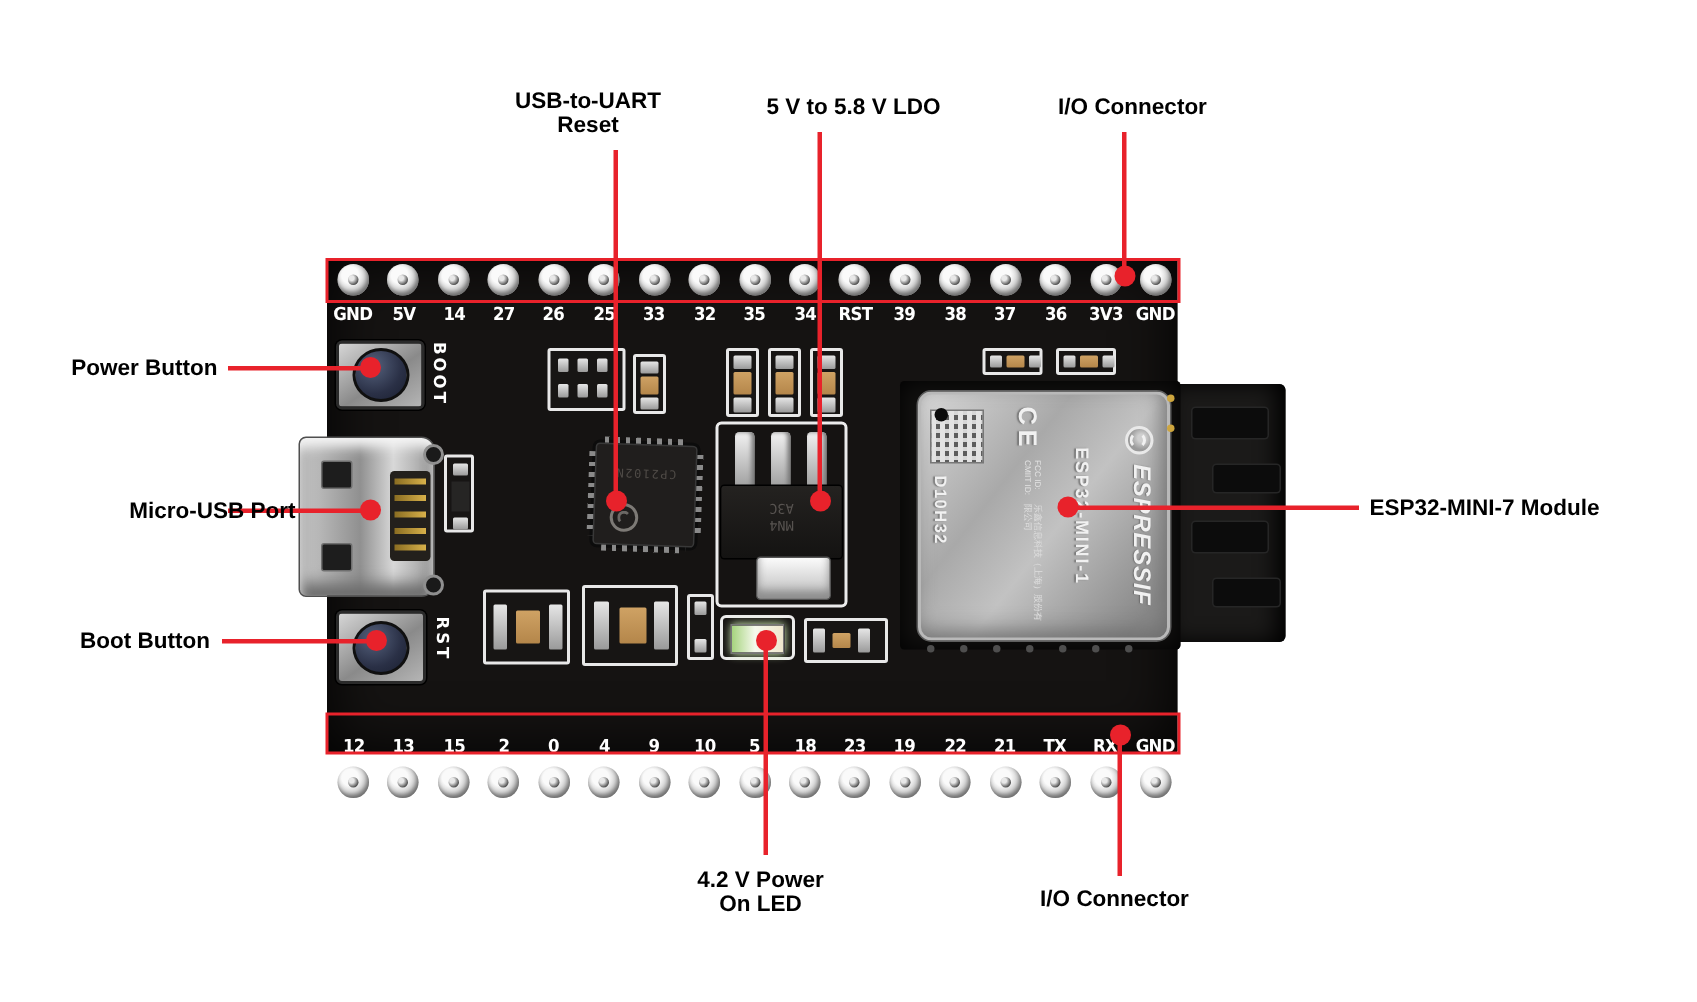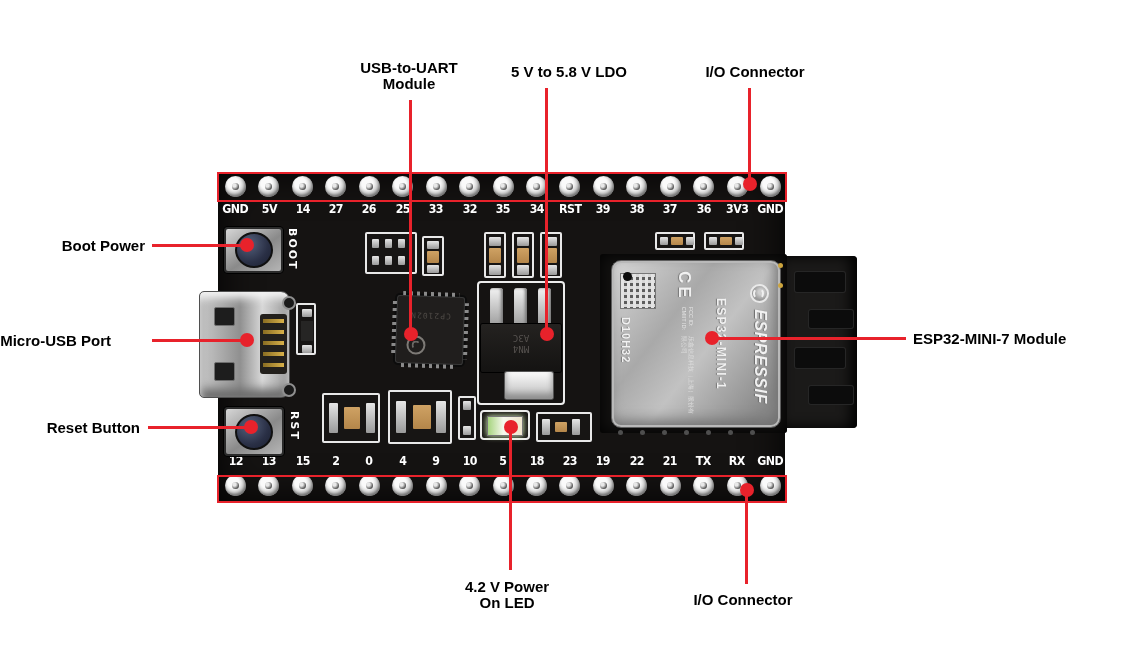--- a/index.html
+++ b/index.html
@@ -17,21 +17,21 @@
   
   .pcb{position:absolute;left:218px;top:172px;width:567px;height:330px;background:#151312;
        border-radius:2px;box-shadow:inset 0 0 40px #000, inset 0 1px 0 #2c2a28;}
   .antenna{position:absolute;left:785px;top:256px;width:72px;height:172px;background:#1b1a19;
        border-radius:0 4px 4px 0;box-shadow:inset -6px 0 14px #000;}
   .ant-slot{position:absolute;background:#0c0c0c;border-radius:2px;box-shadow:0 0 0 1px #262626;}
 
   
   .pin-row{position:absolute;left:220px;width:566px;display:flex;justify-content:space-between;}
   .pin-col{display:flex;flex-direction:column;align-items:center;width:31px;}
-  .pin-row.bottom .pin-col{flex-direction:column-reverse;}
+  .pin-row.bottom .pin-col{flex-direction:column-reverse;margin-top:36px;}
   .pin-circle{width:21px;height:21px;border-radius:50%;
       background:radial-gradient(circle at 40% 35%, #fafafa 0 30%, #d2d2d2 55%, #8f8f8f 100%);
       box-shadow:inset -1px -2px 3px #6e6e6e;position:relative;}
   .pin-circle::after{content:"";position:absolute;left:7px;top:7px;width:7px;height:7px;border-radius:50%;
       background:radial-gradient(circle at 35% 35%, #e8e8e8 0 25%, #555 70%, #333);}
   .pin-label{margin-top:5px;color:#fff;font-size:12px;font-weight:bold;letter-spacing:-0.5px;
       font-family:"DejaVu Sans",sans-serif;transform:scaleX(.92);}
   .pin-row.bottom .pin-label{margin-top:0;margin-bottom:7px;}
 
   
@@ -429,29 +429,29 @@
   <div class="dot" style="left:404px;top:327px;"></div>
   <div class="dot" style="left:540px;top:327px;"></div>
   <div class="dot" style="left:743px;top:177px;"></div>
   <div class="dot" style="left:240px;top:238px;"></div>
   <div class="dot" style="left:240px;top:333px;"></div>
   <div class="dot" style="left:244px;top:420px;"></div>
   <div class="dot" style="left:705px;top:331px;"></div>
   <div class="dot" style="left:504px;top:420px;"></div>
   <div class="dot" style="left:740px;top:483px;"></div>
 
-  <div class="callout center" style="left:409px;top:60px;">
+  <div class="callout center" style="left:392px;top:60px;">
     <div>USB-to-UART</div>
-    <div>Module</div>
+    <div>Reset</div>
   </div>
   <div class="callout center" style="left:569px;top:64px;">5 V to 5.8 V LDO</div>
   <div class="callout center" style="left:755px;top:64px;">I/O Connector</div>
-  <div class="callout" style="right:986px;top:238px;">Boot Power</div>
-  <div class="callout" style="right:1020px;top:333px;">Micro-USB Port</div>
-  <div class="callout" style="right:991px;top:420px;">Reset Button</div>
+  <div class="callout" style="right:986px;top:238px;">Power Button</div>
+  <div class="callout" style="right:934px;top:333px;">Micro-USB Port</div>
+  <div class="callout" style="right:991px;top:420px;">Boot Button</div>
   <div class="callout" style="left:913px;top:331px;">ESP32-MINI-7 Module</div>
   <div class="callout center" style="left:507px;top:579px;">
     <div>4.2 V Power</div>
     <div>On LED</div>
   </div>
   <div class="callout center" style="left:743px;top:592px;">I/O Connector</div>
 
 </div>
 
 </body></html>

